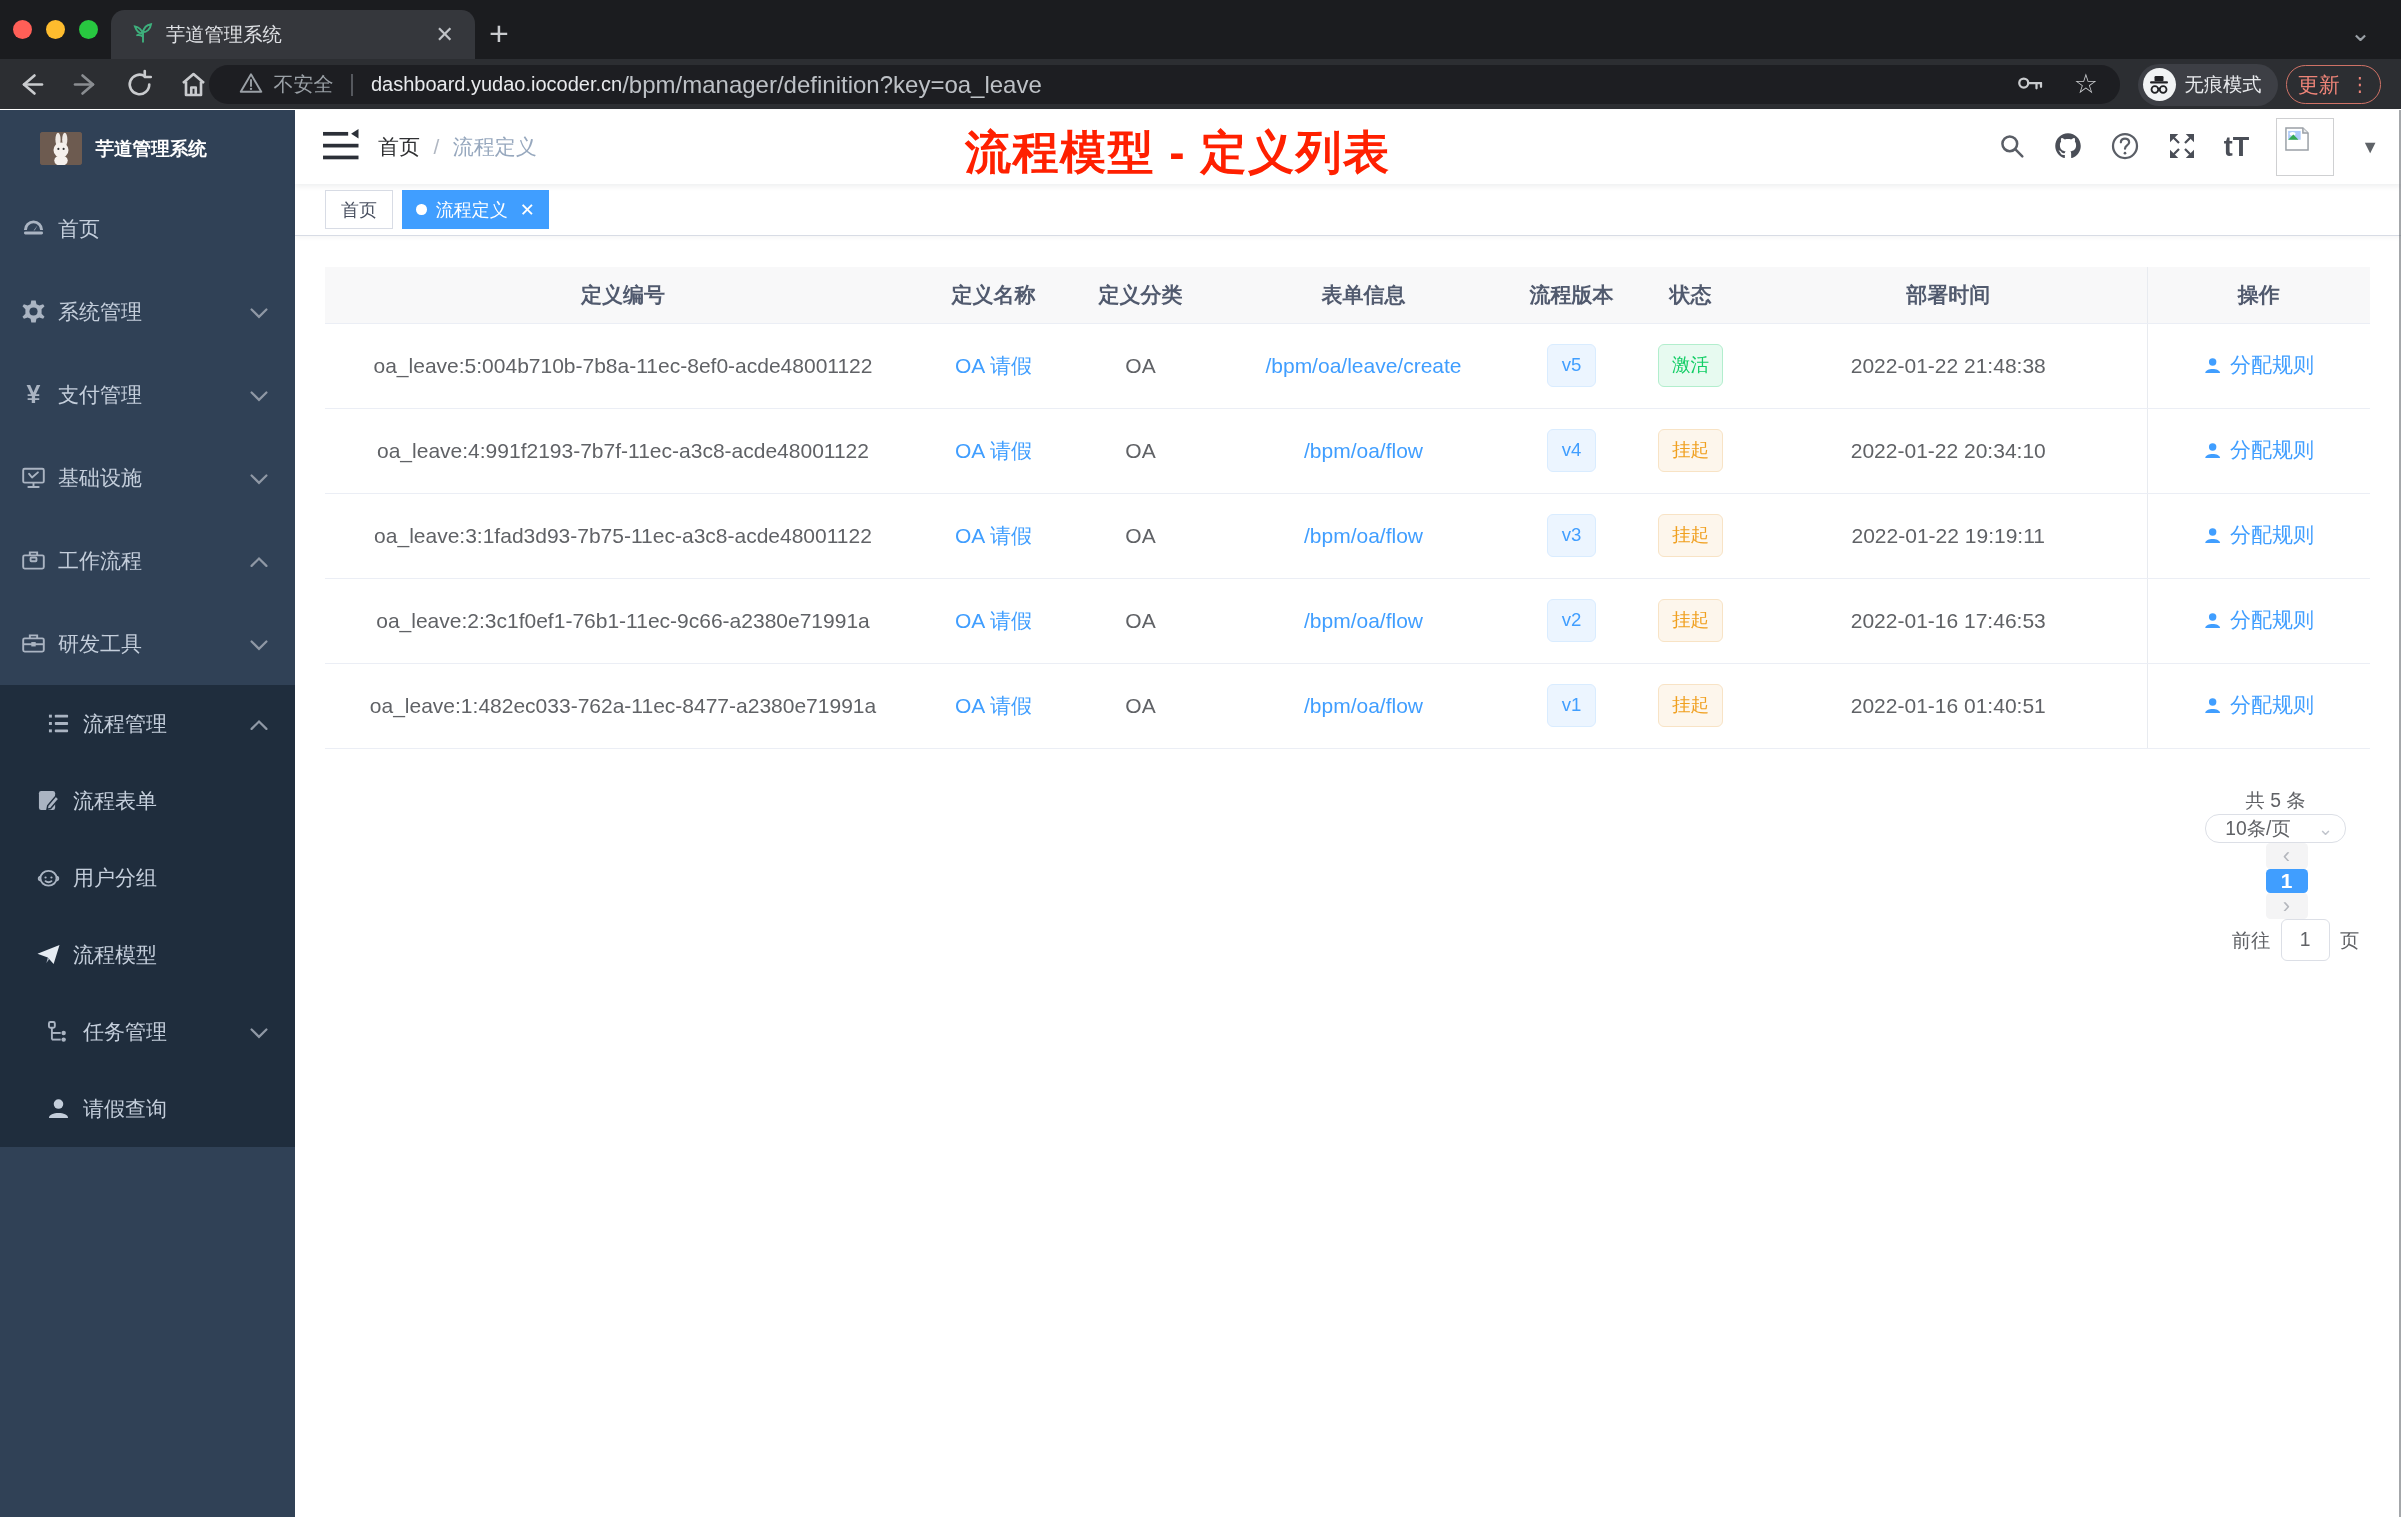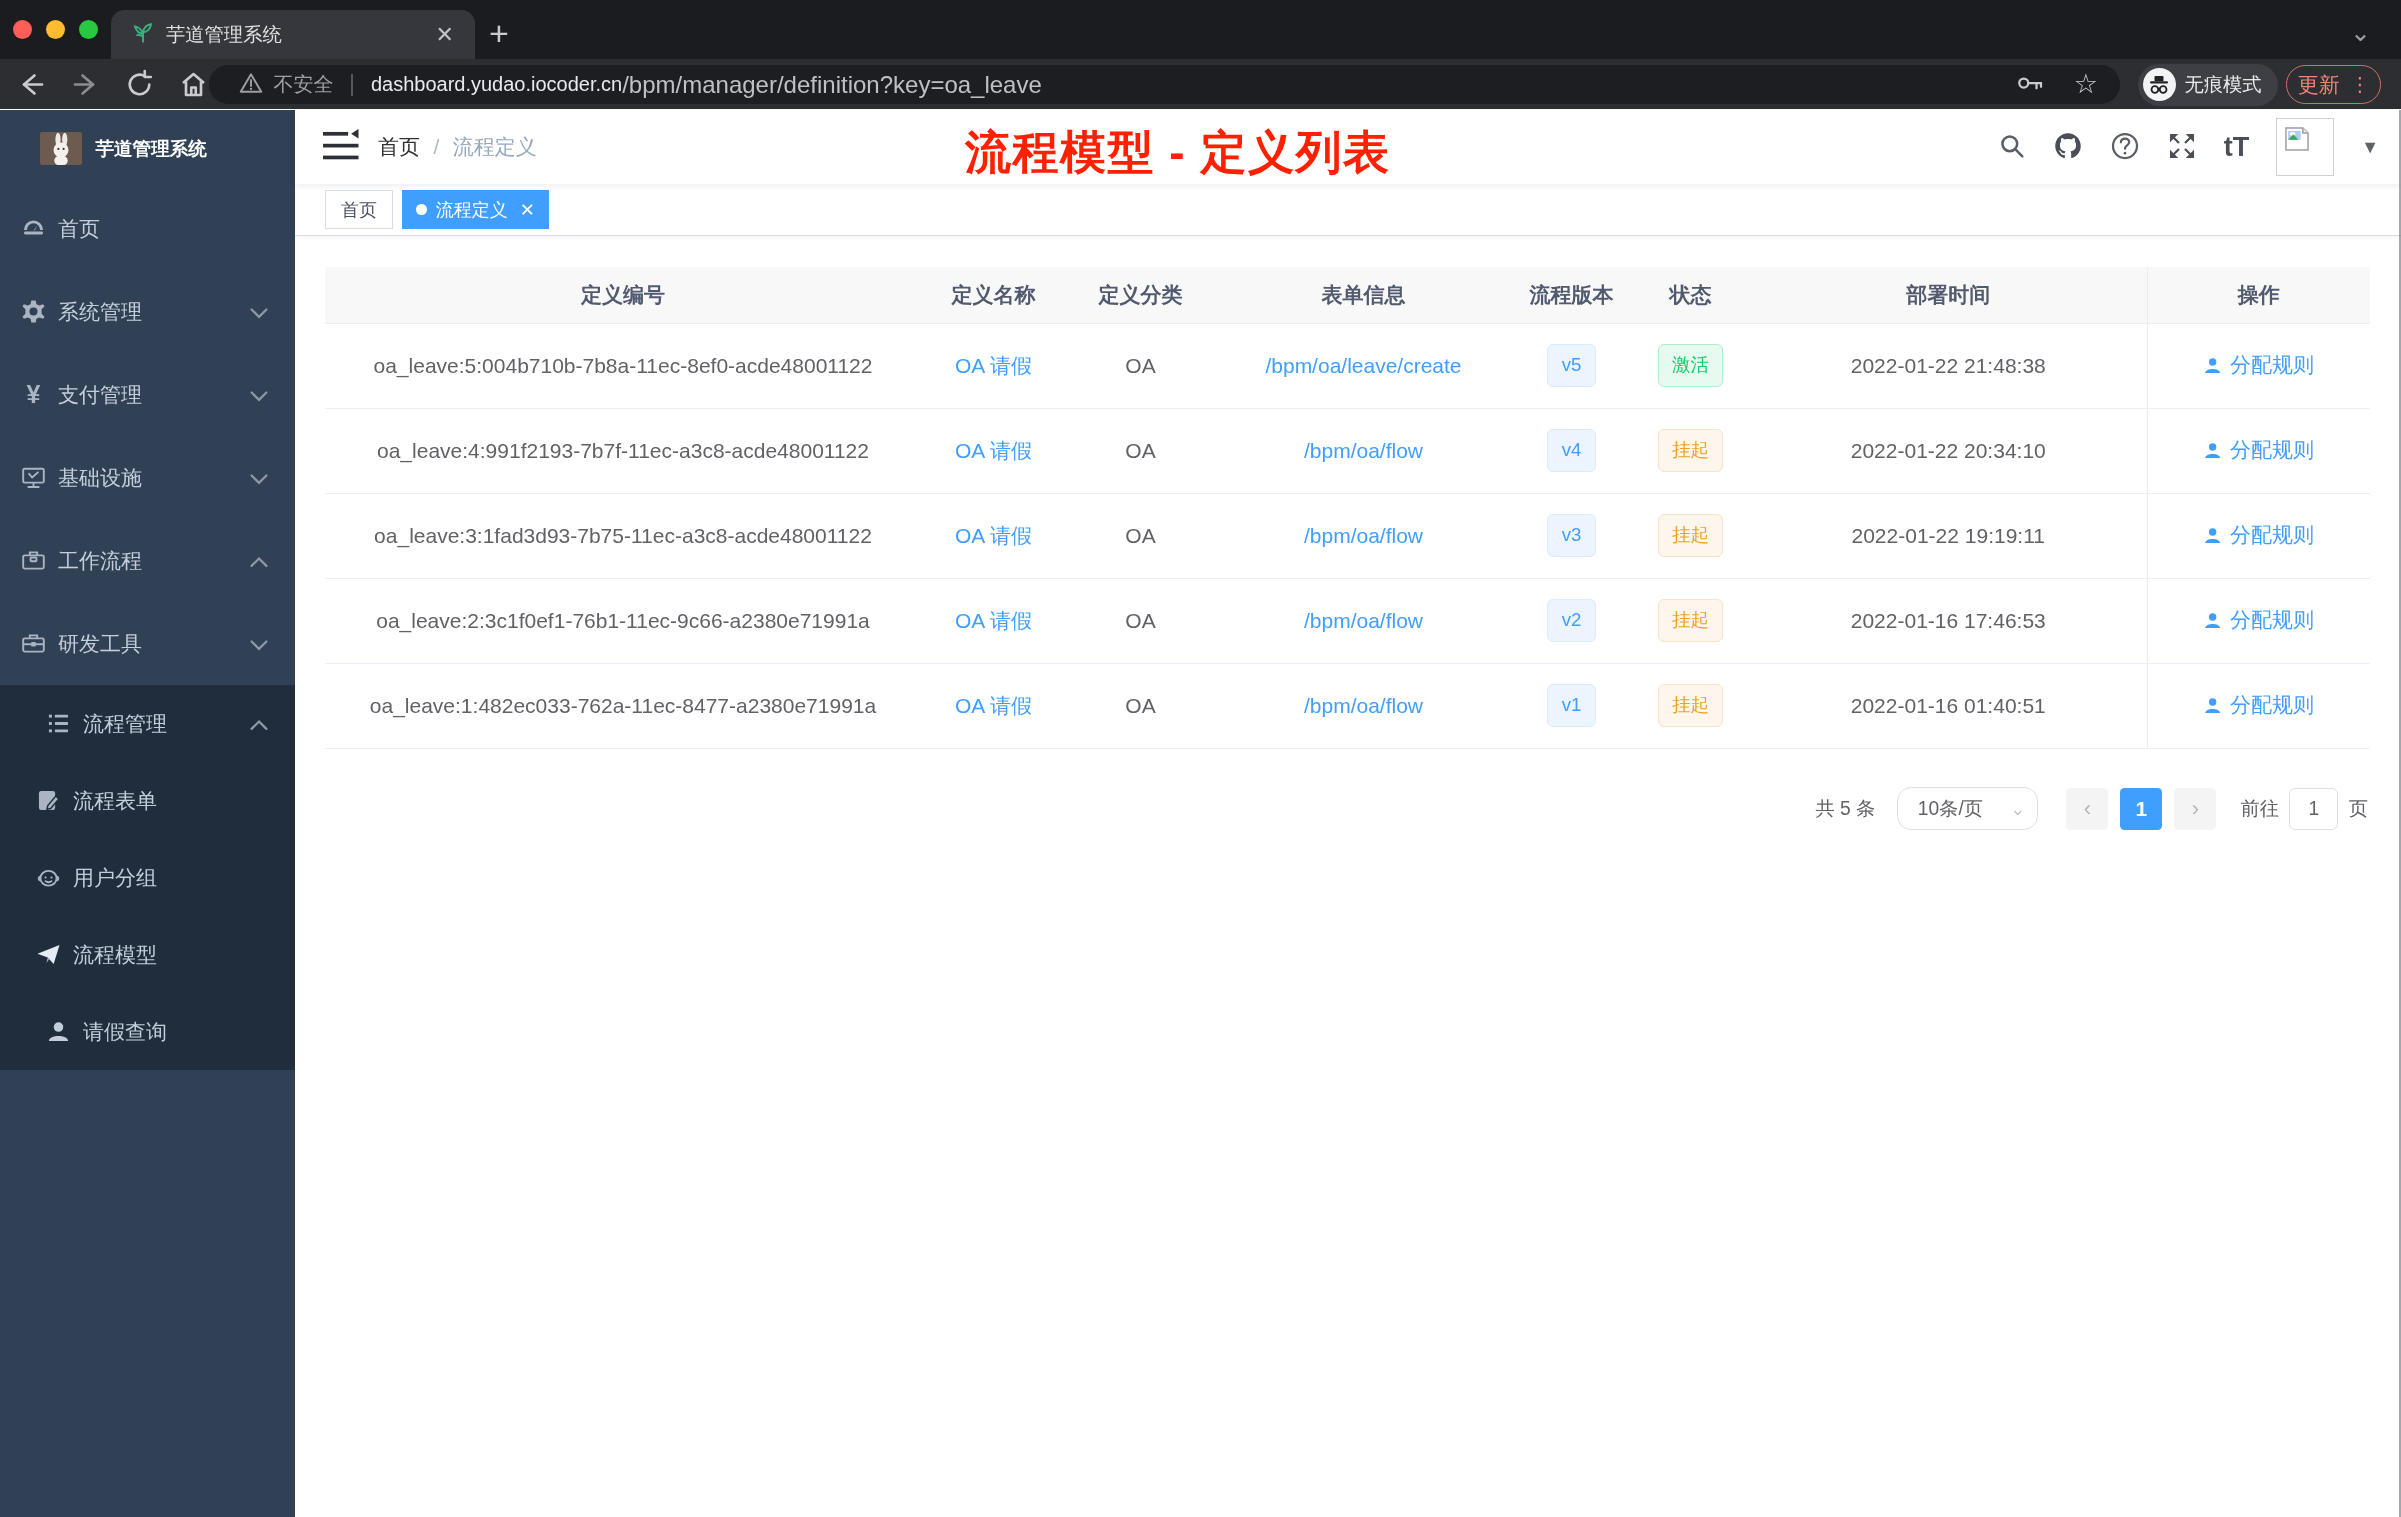--- a/index.html
+++ b/index.html
@@ -81,21 +81,21 @@
   .col-action { border-left:1.5px solid #e8ebf0; }
   a.link { color:#409eff; text-decoration:none; cursor:pointer; }
   .id-text { color:#606266; }
   .tagchip { display:inline-block; font-size:18.6px; line-height:1; padding:11px 13.4px; border-radius:6px; }
   .tagchip.ver { background:#ecf5ff; border:1.5px solid #d9ecff; color:#409eff; }
   .tagchip.success { background:#e7faf0; border:1.5px solid #b2eecd; color:#13ce66; }
   .tagchip.warning { background:#fdf6ec; border:1.5px solid #f8e3c5; color:#f0a020; }
   .action-link { color:#409eff; cursor:pointer; display:inline-flex; align-items:center; gap:7.4px; }
 
   
-  .pagination { position:absolute; right:33px; top:551px; height:43px; display:flex; align-items:center; font-size:19.3px; color:#606266; }
+  .pagination { position:absolute; right:33px; top:551px; height:43px; display:flex; align-items:center; font-size:19.3px; color:#606266;flex-direction:column; }
   .pg-total { margin-right:22px; }
   .pg-select { width:141px; height:43px; border:1.5px solid #dcdfe6; border-radius:14px; display:flex; align-items:center; padding-left:19.3px; position:relative; margin-right:22px; cursor:pointer; background:#fff; }
   .pg-select .sel-caret { position:absolute; right:12px; color:#c0c4cc; font-size:18px; }
   .pg-btn { width:42px; height:42px; border-radius:4.5px; background:#f4f4f5; color:#b4b7bd; display:flex; align-items:center; justify-content:center; font-size:22px; margin:0 6px; cursor:pointer; }
   .pg-btn.active { background:#409eff; color:#fff; font-weight:700; font-size:21px; }
   .pg-goto { margin-left:18px; display:flex; align-items:center; gap:10.4px; }
   .pg-input { width:49px; height:42px; border:1.5px solid #dcdfe6; border-radius:6px; text-align:center; font-size:19.3px; color:#606266; font-family:inherit; }
 
   svg { overflow:visible; }
 </style>
@@ -340,20 +340,36 @@
       <div class="menu-item lvl3">
         <span class="mi-icon">
           <svg width="25" height="25" viewBox="0 0 34 34" fill="#e6ecf3">
               <path d="M2 16 L32 4 L24 30 L16 21 Z"></path>
               <path d="M16 21 L14 29 L18 23 Z" fill="#aab4c2"></path>
             </svg>
         </span>
         <span>流程模型</span>
       </div>
 
+      <div class="menu-item lvl2">
+        <span class="mi-icon">
+          <svg width="25" height="25" viewBox="0 0 34 34" fill="none" stroke="#aab4c2" stroke-width="2.6">
+              <rect x="4" y="4" width="8" height="8" rx="2"></rect>
+              <path d="M8 12 L8 28"></path>
+              <path d="M8 19 L20 19"></path>
+              <path d="M8 28 L20 28"></path>
+              <circle cx="24" cy="19" r="3" fill="#aab4c2" stroke="none"></circle>
+              <circle cx="24" cy="28" r="3" fill="#aab4c2" stroke="none"></circle>
+            </svg>
+        </span>
+        <span>任务管理</span>
+        <span class="mi-arrow"><svg width="18" height="10.4" viewBox="0 0 24 14" fill="none" stroke="#8f98a5" stroke-width="3" stroke-linecap="round">
+              <path d="M2 2 L12 12 L22 2"></path>
+            </svg></span>
+      </div>
 
       <div class="menu-item lvl2">
         <span class="mi-icon">
           <svg width="25" height="25" viewBox="0 0 34 34" fill="#c4cedb">
               <circle cx="17" cy="11" r="6.5"></circle>
               <path d="M4 30 C 4 21, 30 21, 30 30 Z"></path>
             </svg>
         </span>
         <span>请假查询</span>
       </div>

